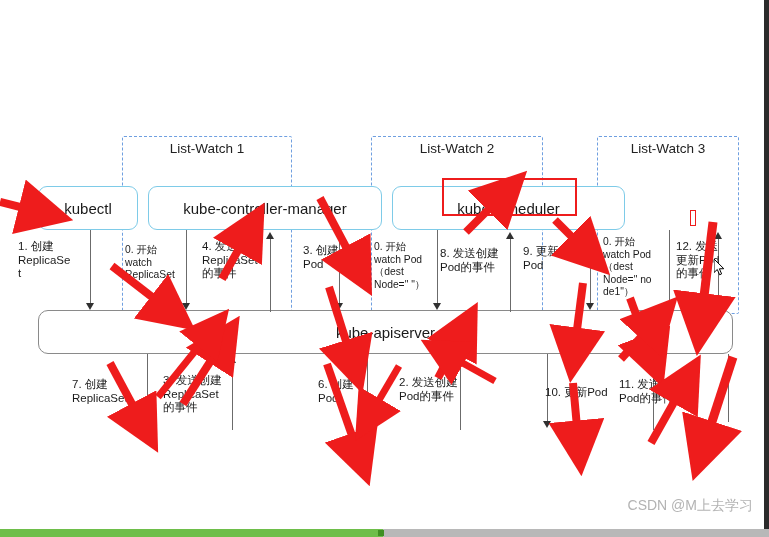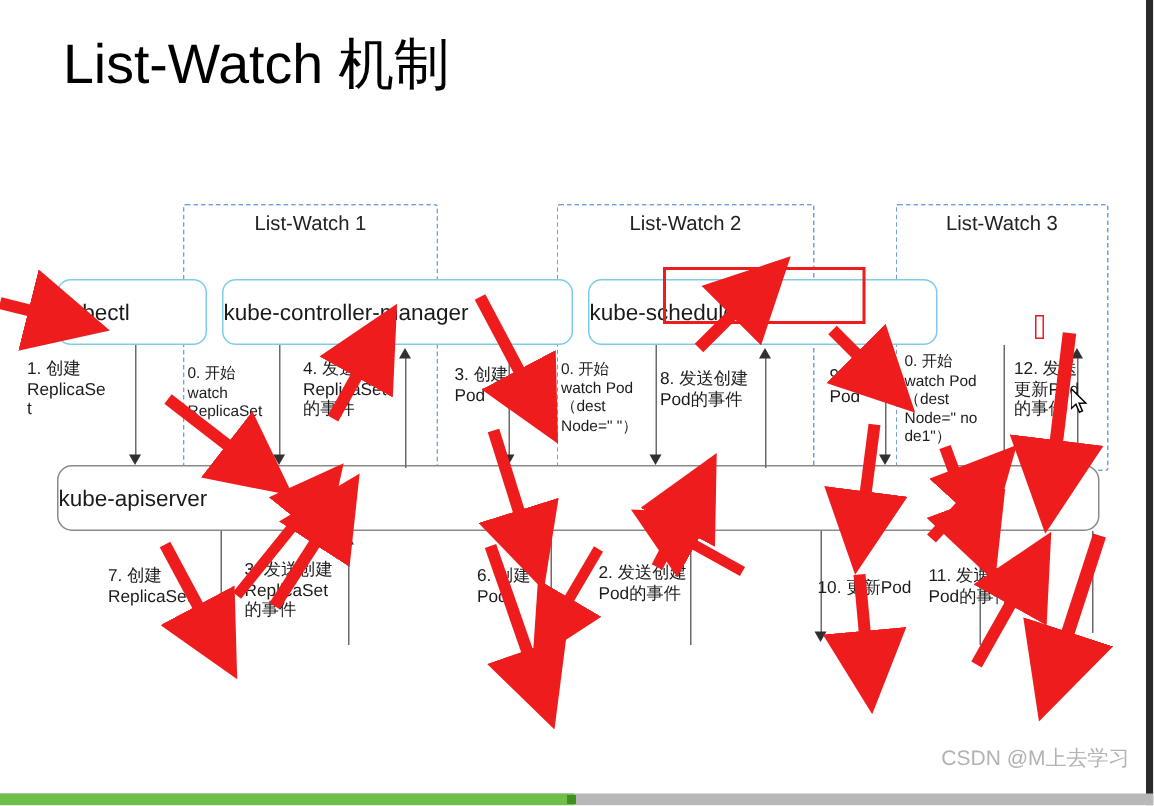--- a/index.html
+++ b/index.html
@@ -81,20 +81,21 @@
 
   
   .comp {
     position: absolute;
     box-sizing: border-box;
     border: 1.6px solid #7ecbe8;
     border-radius: 9px;
     background: #ffffff;
     display: flex;
     align-items: center;
+    justify-content: center;
     font-size: 15px;
     color: #1a1a1a;
     white-space: nowrap;
   }
   
   .comp.grey {
     border: 1.4px solid #8a8a8a;
     border-radius: 10px;
   }
 
@@ -165,21 +166,20 @@
   }
 </style>
 </head>
 <body>
 
 <div id="page">
 
   <div class="edge-top"></div>
   <div class="edge-right"></div>
 
-  <div class="title">List-Watch 机制</div>
 
   <div class="lw-group" style="left:122px; top:136px; width:170px; height:178px;">
     <div class="lw-label">List-Watch 1</div>
   </div>
   <div class="lw-group" style="left:371px; top:136px; width:172px; height:178px;">
     <div class="lw-label">List-Watch 2</div>
   </div>
   <div class="lw-group" style="left:597px; top:136px; width:142px; height:178px;">
     <div class="lw-label">List-Watch 3</div>
   </div>
@@ -263,21 +263,21 @@
 ReplicaSet
 的事件</div>
   <div class="step" style="left:303px; top:244px; width:40px;">3. 创建
 Pod</div>
   <div class="step small" style="left:374px; top:241px; width:62px;">0. 开始
 watch Pod
 （dest
 Node=" "）</div>
   <div class="step" style="left:440px; top:247px; width:70px;">8. 发送创建
 Pod的事件</div>
-  <div class="step" style="left:553px; top:245px; width:40px;">9. 更新
+  <div class="step" style="left:523px; top:245px; width:40px;">9. 更新
 Pod</div>
   <div class="step small" style="left:603px; top:236px; width:66px;">0. 开始
 watch Pod
 （dest
 Node=" no
 de1"）</div>
   <div class="step" style="left:676px; top:240px; width:44px;">12. 发送
 更新Pod
 的事件</div>
 

